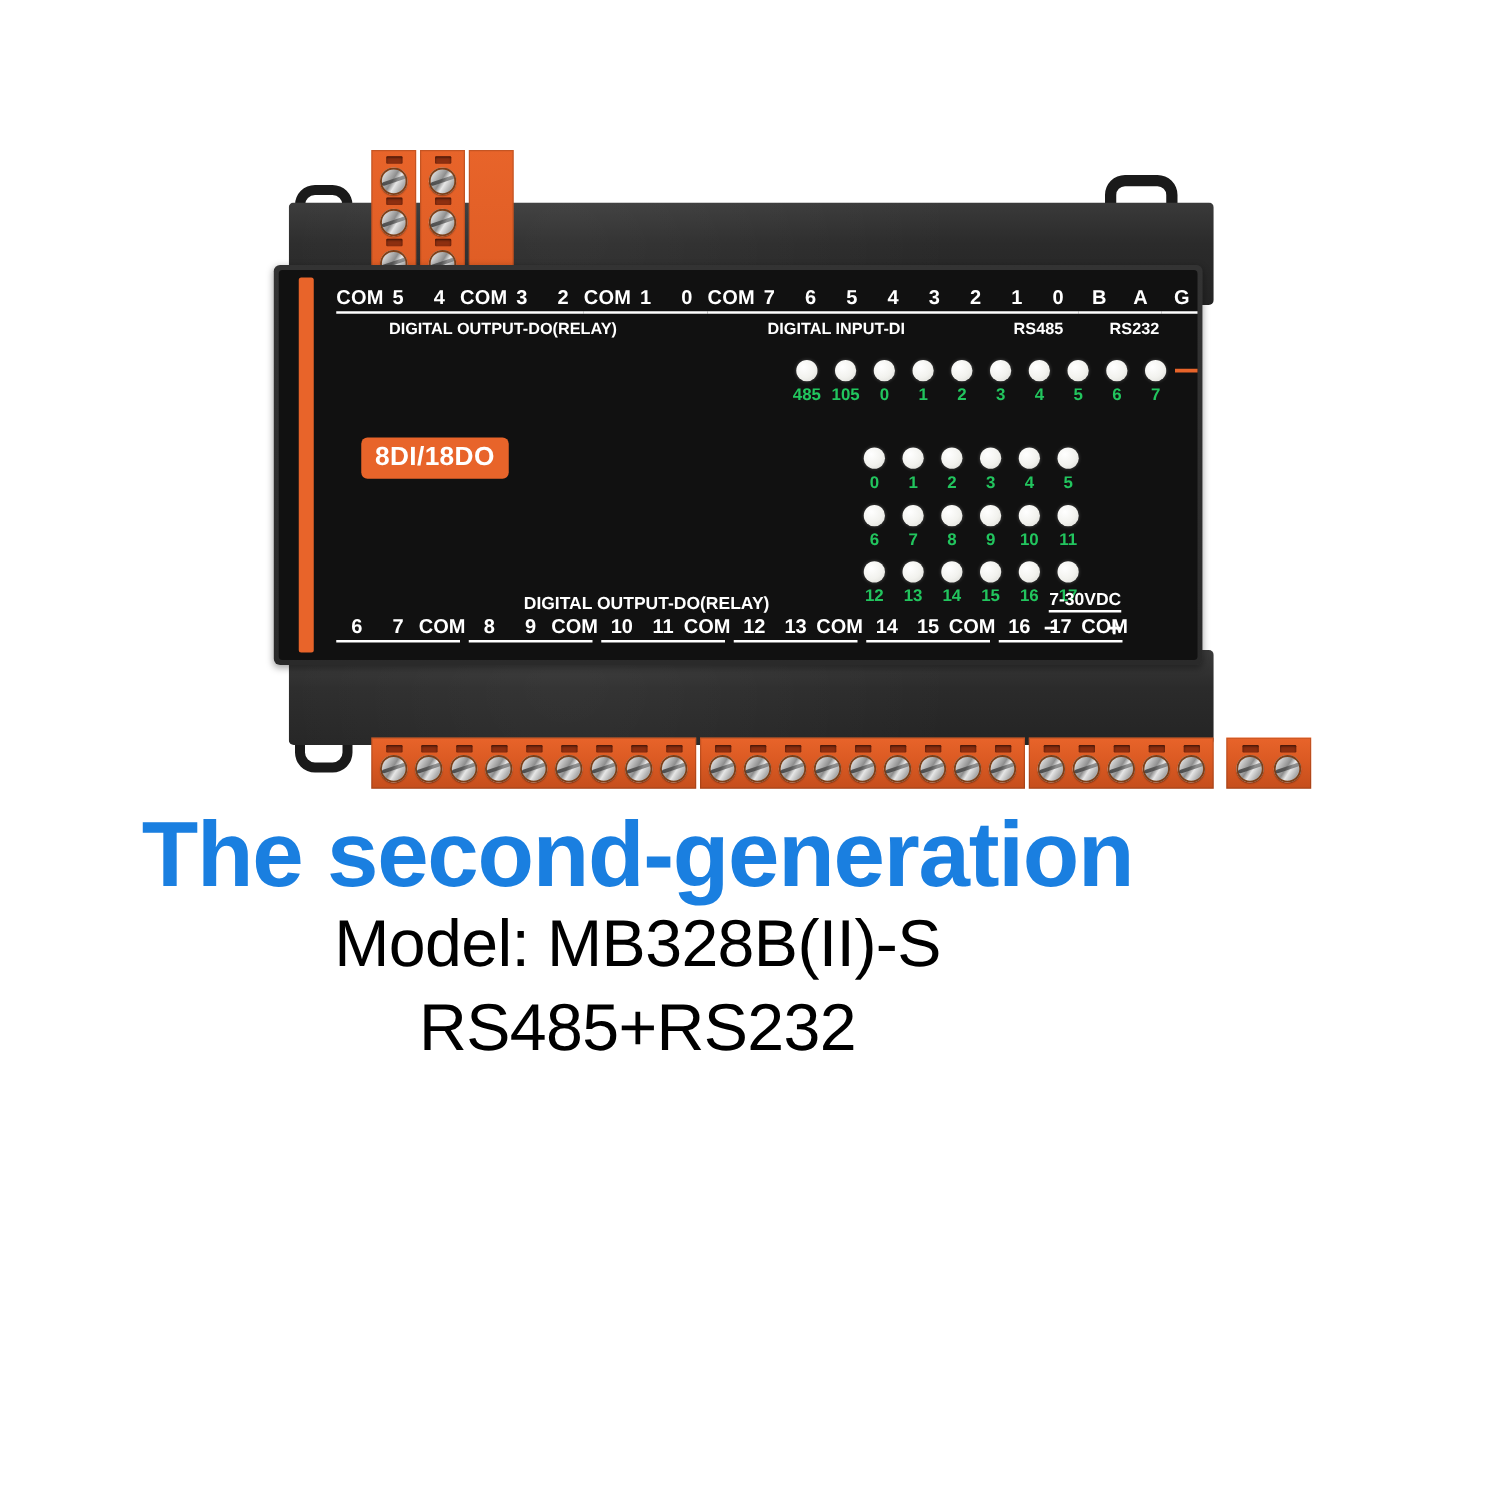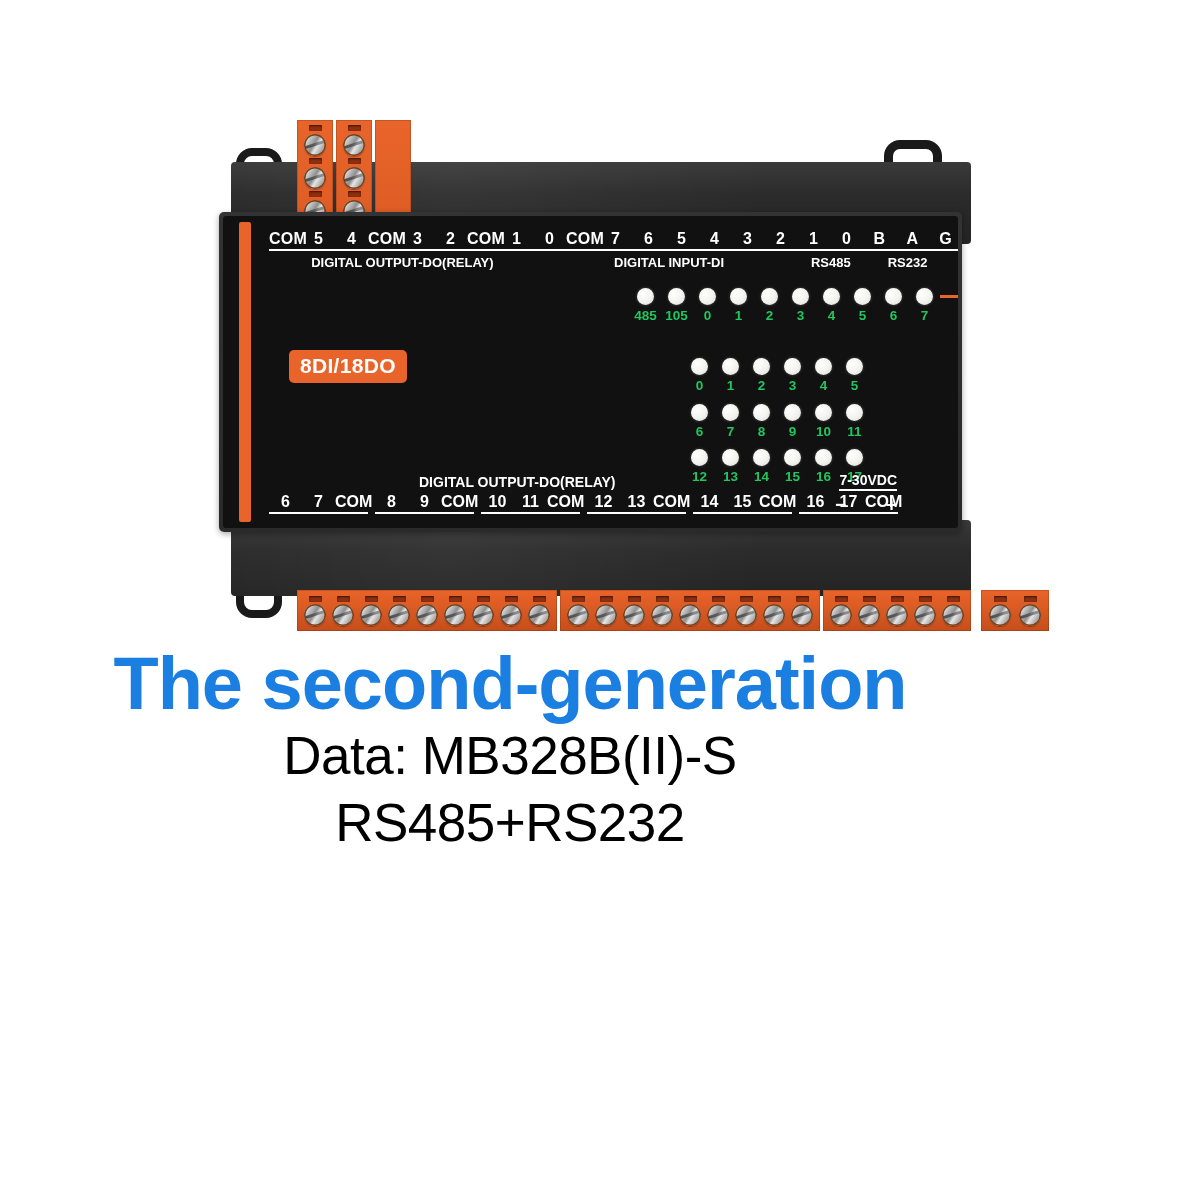--- a/index.html
+++ b/index.html
@@ -634,15 +634,15 @@
         <div class="pin" style="width:30px">
           <div class="slot"></div>
           <div class="screw"></div>
         </div>
       </div>
   </div>
 </div>
 
 <div id="caption-block">
   <div class="cap-gen">The second-generation</div>
-  <div class="cap-line">Data: MB328B(II)-S</div>
+  <div class="cap-line">Model: MB328B(II)-S</div>
   <div class="cap-line">RS485+RS232</div>
 </div>
 
 </body></html>

